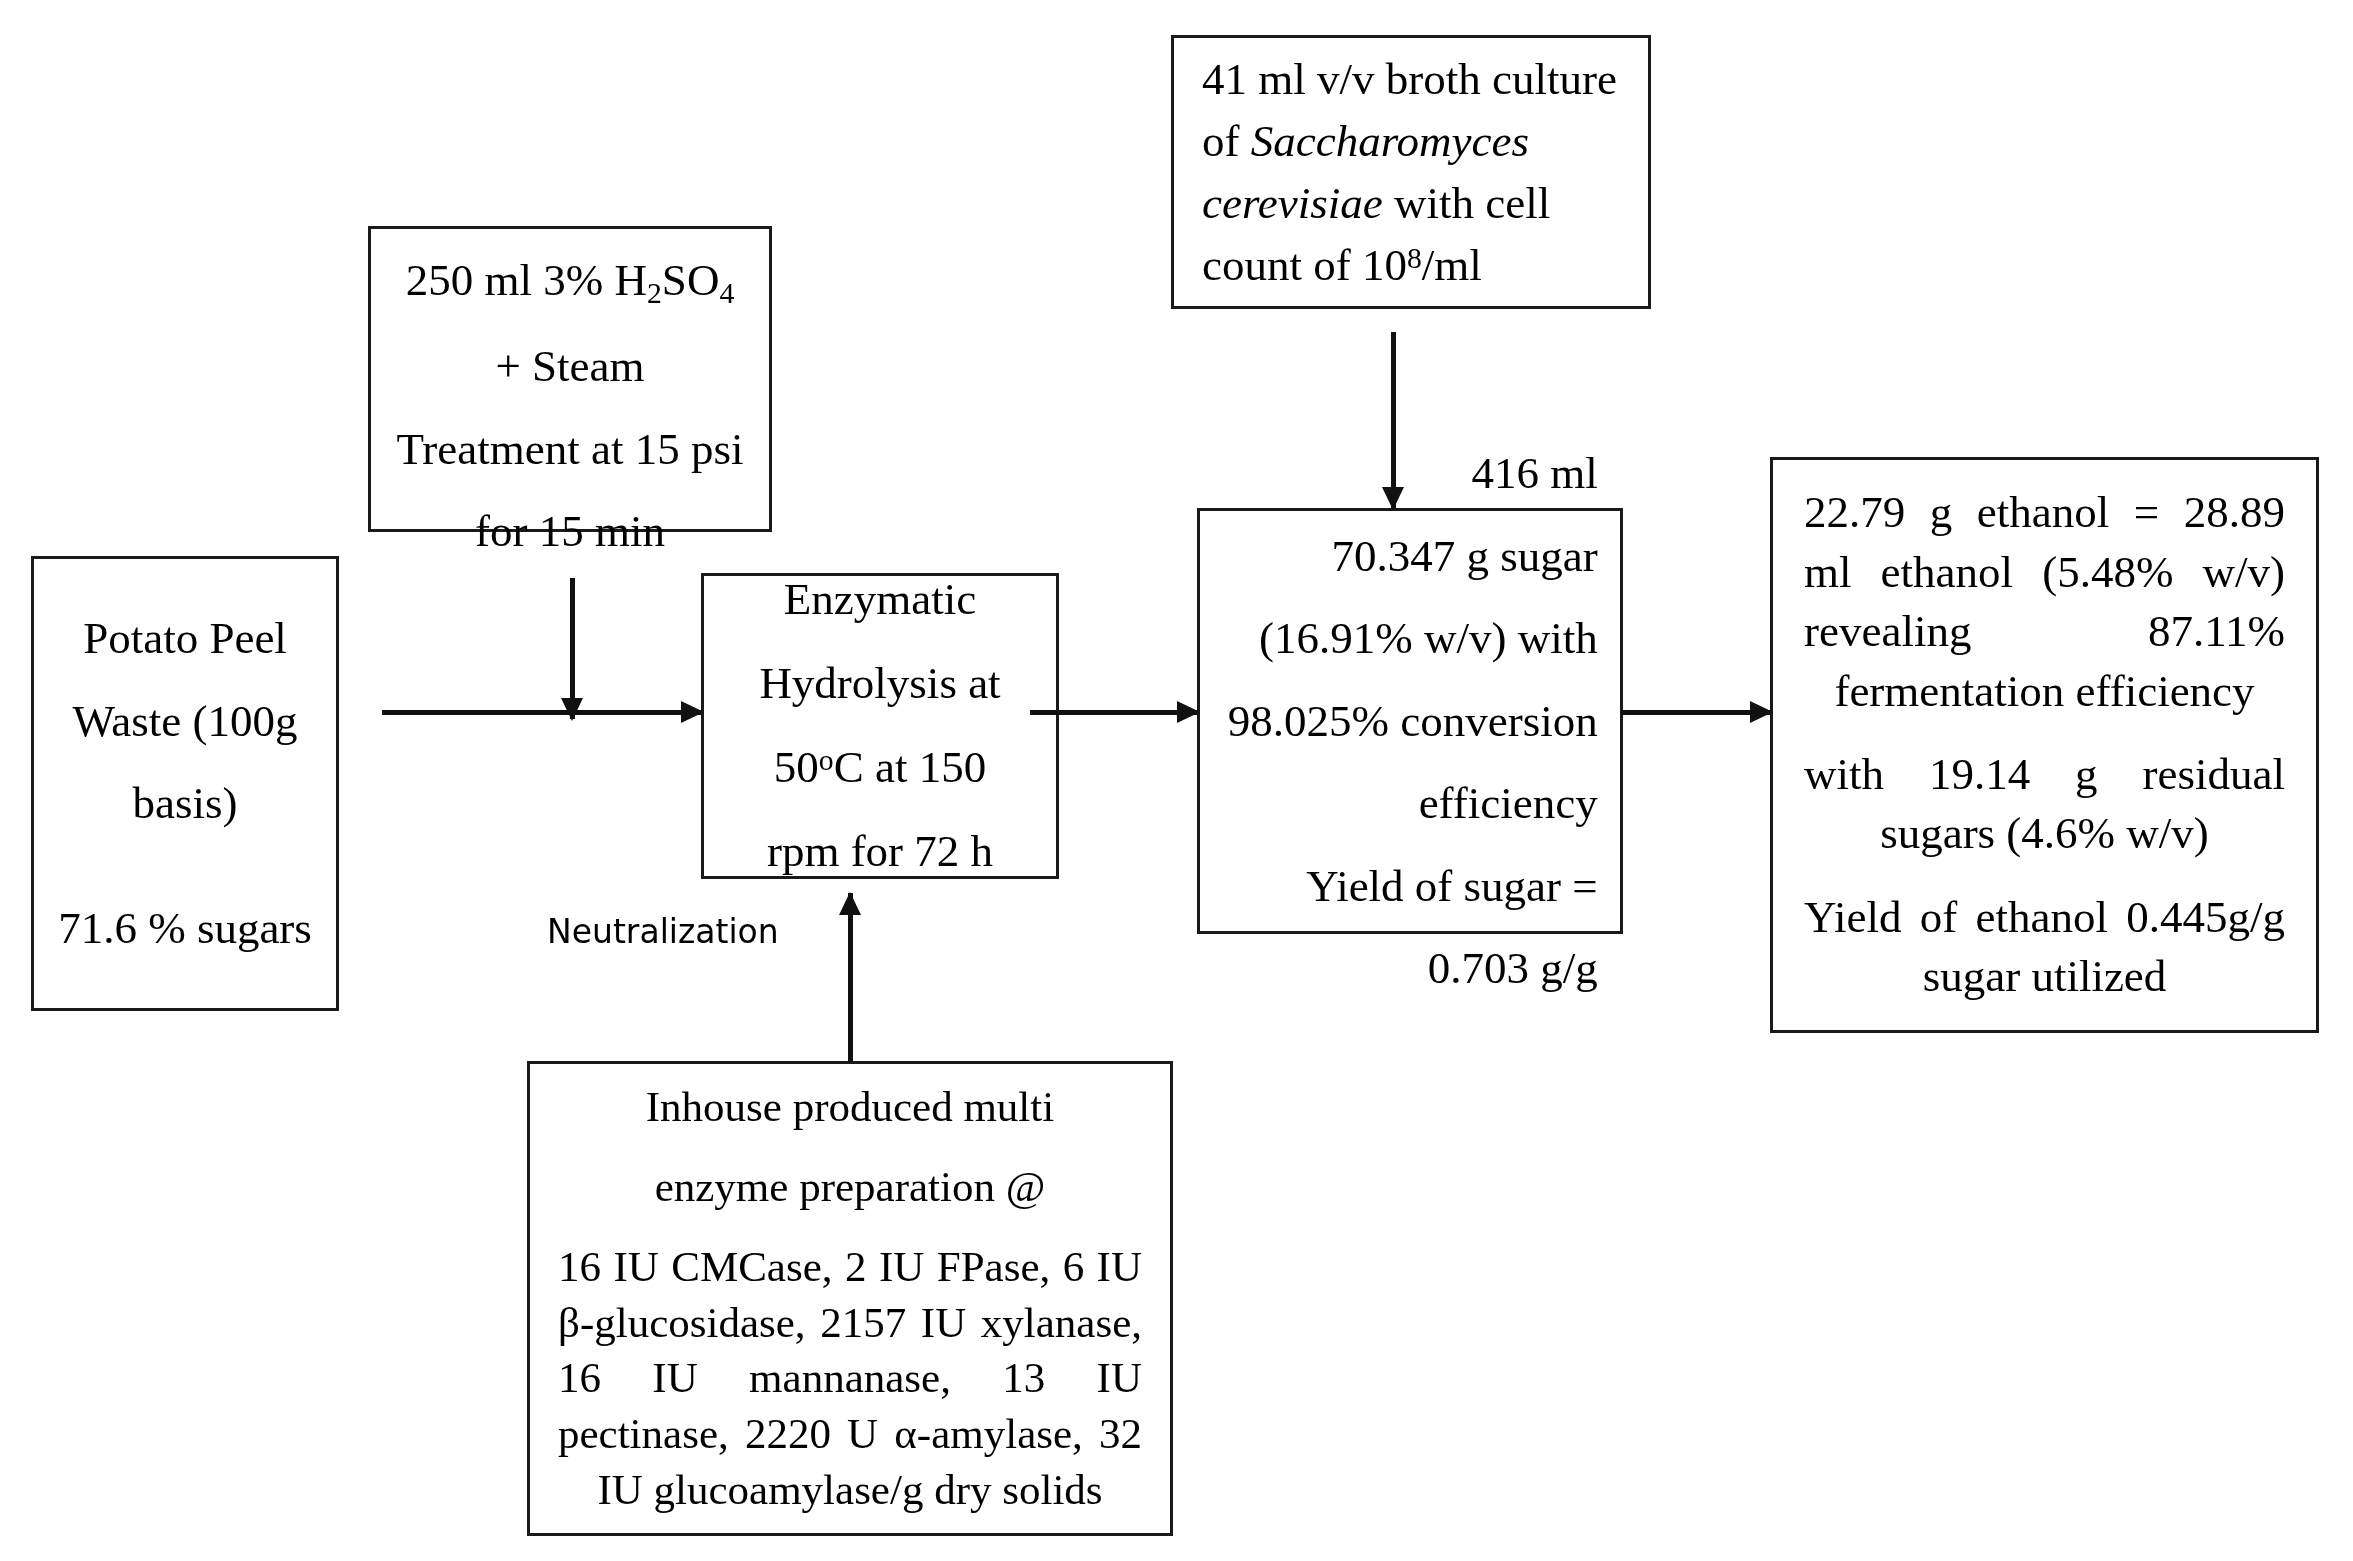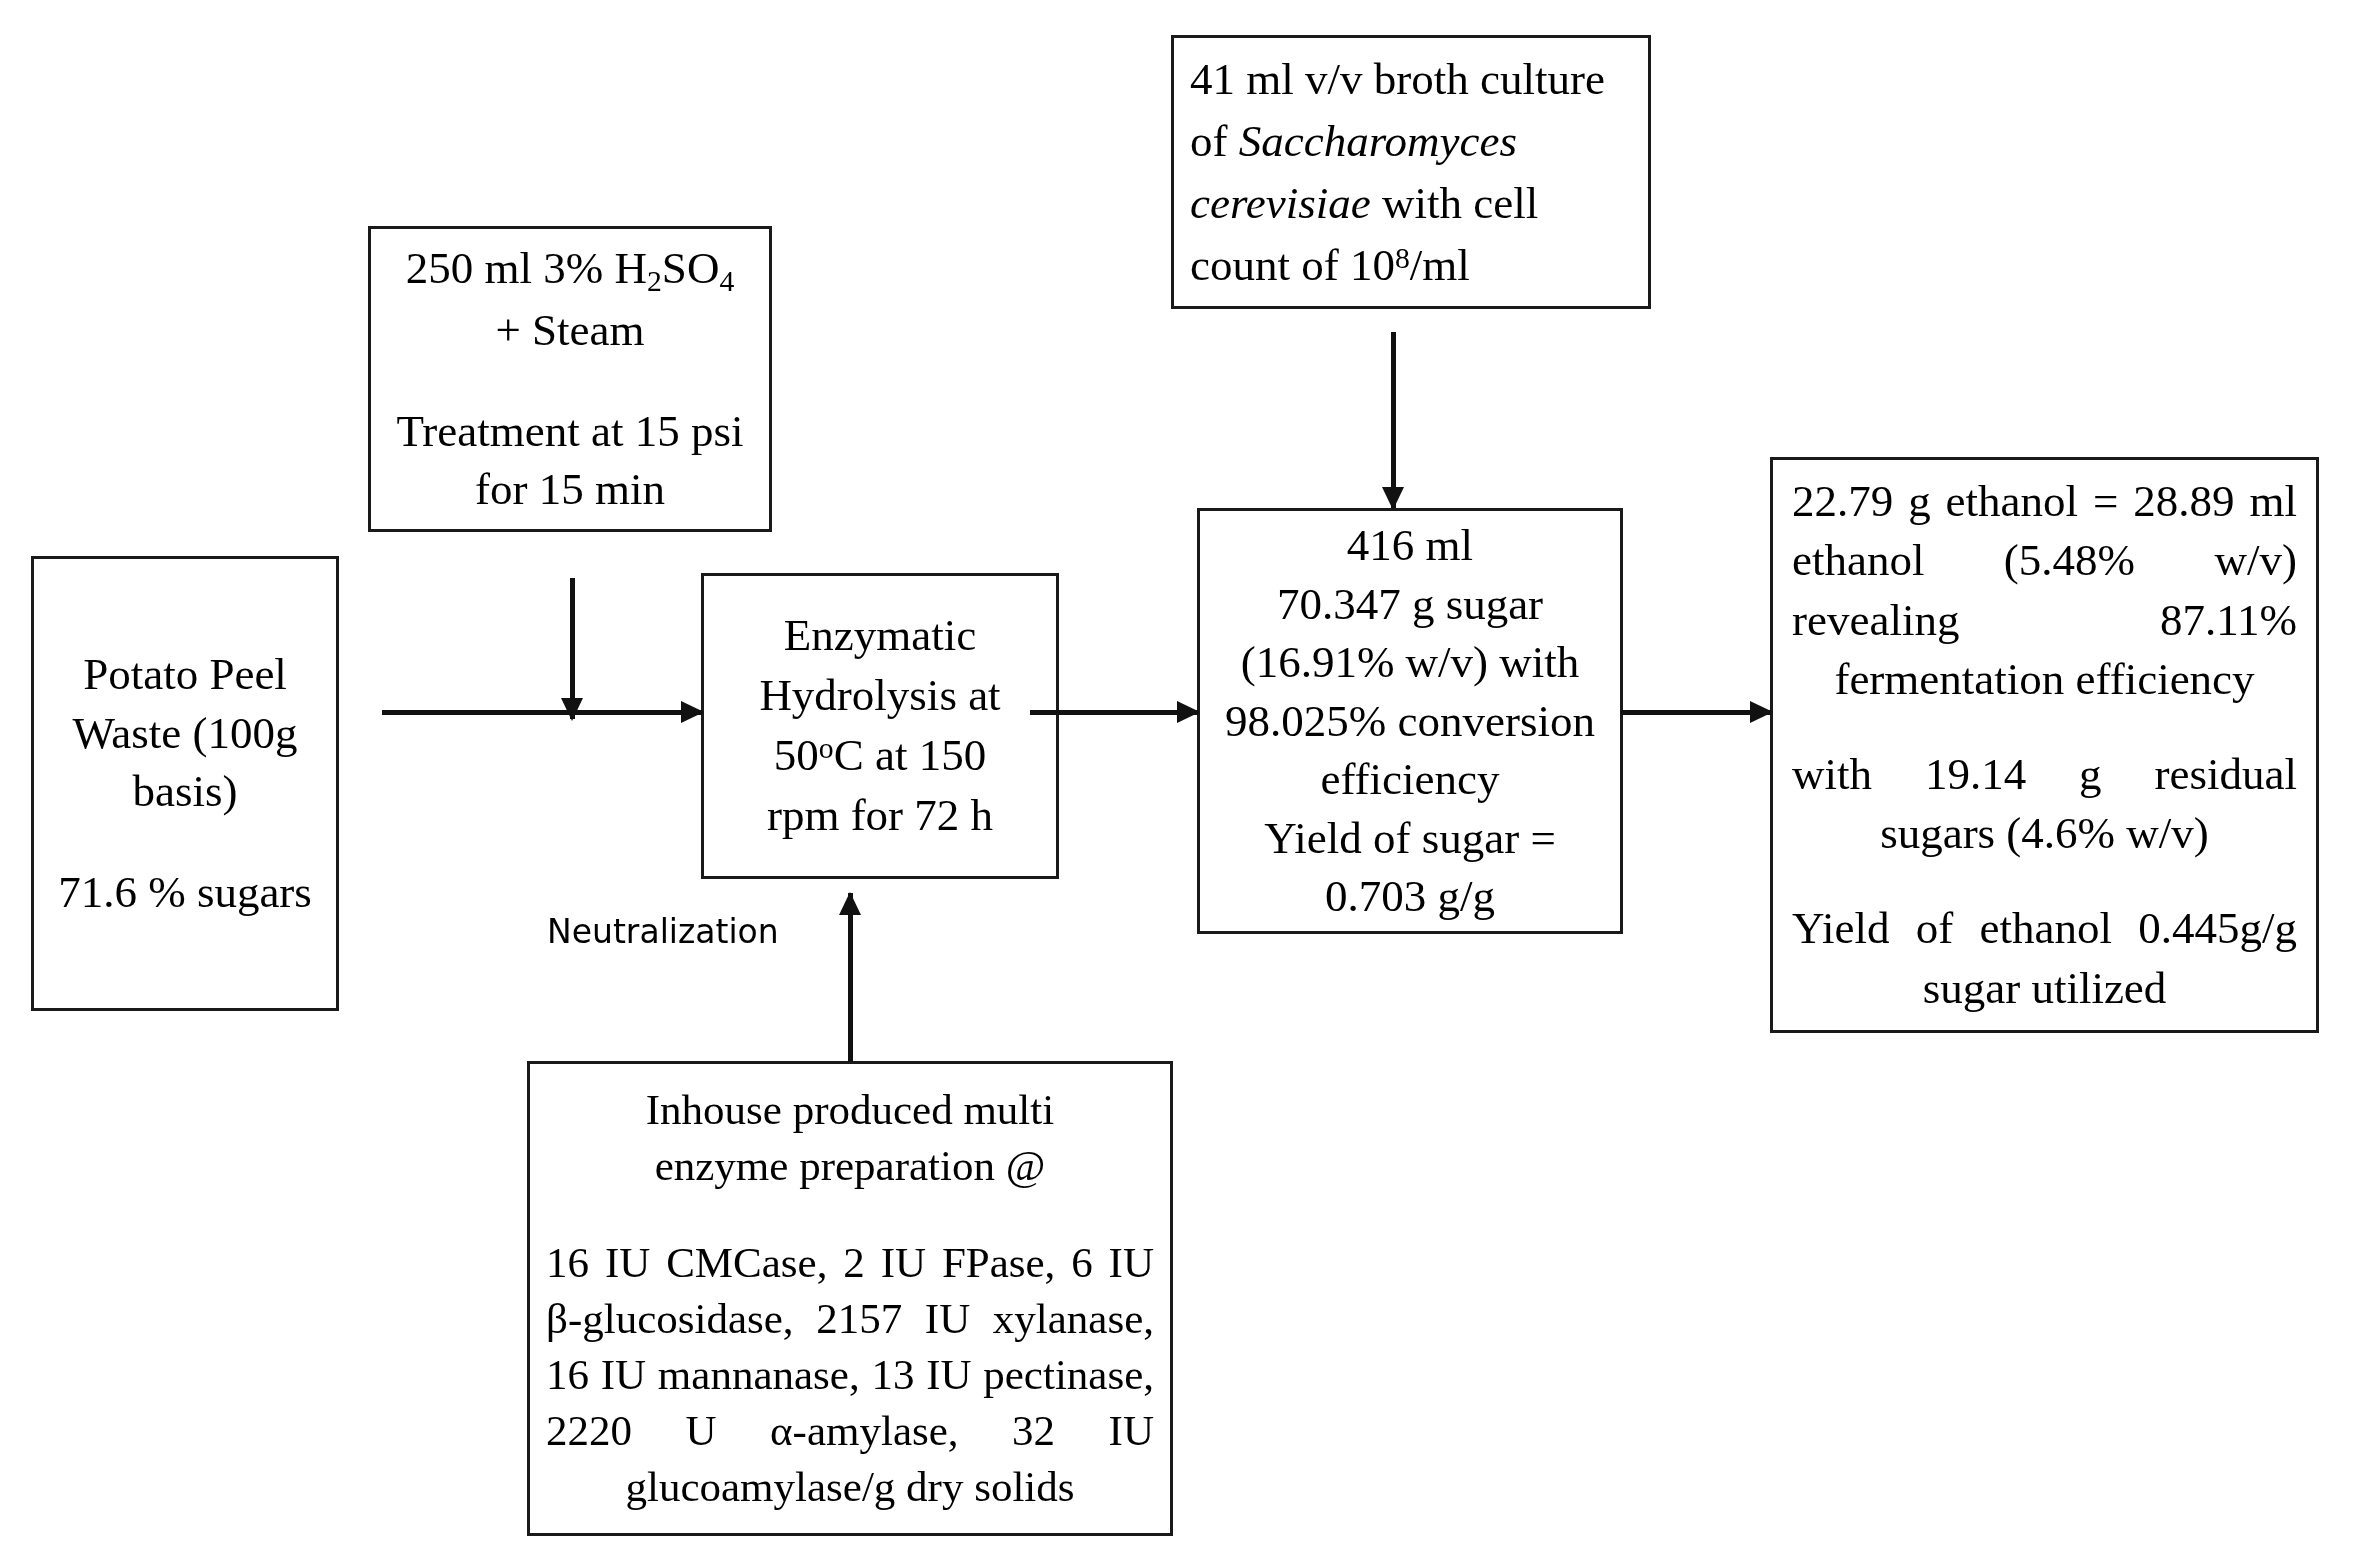--- a/index.html
+++ b/index.html
@@ -19,21 +19,21 @@
   .box {
     position: absolute;
     box-sizing: border-box;
     border: 3.7px solid #1a1a1a;
     background: #ffffff;
     display: flex;
     flex-direction: column;
     justify-content: center;
   }
   .box p {
-    margin: 0;
+    margin: 12px;
     padding: 0;
   }
   .ctr { text-align: center; }
   .lft { text-align: left; }
   .jst { text-align: justify; text-align-last: center; }
   .gap-md { height: 0.95em; }
   .gap-lg { height: 1.25em; }
 
   sub { font-size: 0.66em; vertical-align: -0.28em; }
   sup { font-size: 0.66em; vertical-align: 0.42em; }
@@ -58,20 +58,21 @@
   }
   #box-yeast {
     left: 1171px; top: 35px; width: 480px; height: 274px;
     font-size: 45px; line-height: 1.38;
     padding: 11.8px 16px;
   }
   #box-sugar {
     left: 1197px; top: 508px; width: 426px; height: 426px;
     font-size: 45px; line-height: 1.30;
     padding: 10.3px 10.3px;
+    align-items: flex-end;
   }
   #box-ethanol {
     left: 1770px; top: 457px; width: 549px; height: 576px;
     font-size: 45px; line-height: 1.32;
     padding: 11.8px 19px;
   }
   #box-enzyme {
     left: 527px; top: 1061px; width: 646px; height: 475px;
     font-size: 43px; line-height: 1.30;
     padding: 10.3px 16px;

